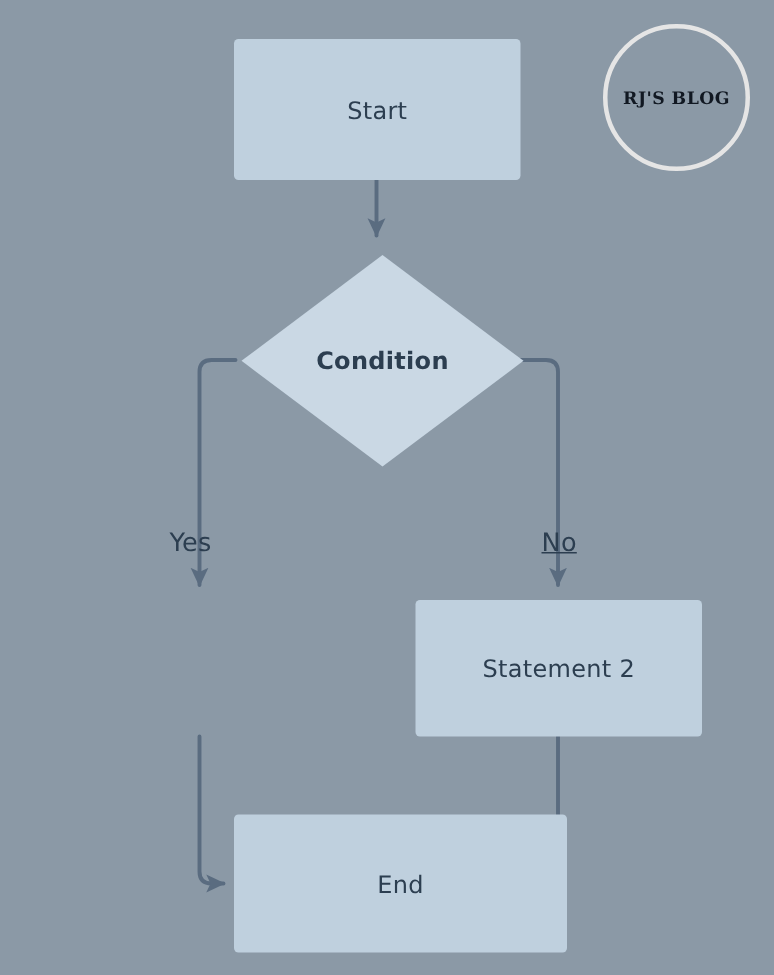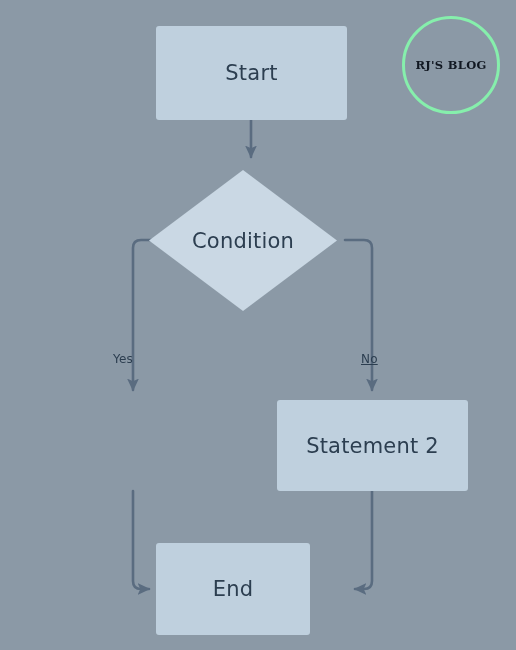--- a/index.html
+++ b/index.html
@@ -28,21 +28,21 @@
     height: 650px;
     pointer-events: none;
   }
   .node {
     position: absolute;
     display: flex;
     align-items: center;
     justify-content: center;
     box-sizing: border-box;
     color: #2c3e50;
-    font-size: 21px;
+    font-size: 16px;
     letter-spacing: 0.2px;
   }
   .node-box {
     background: #bfd0de;
     border-radius: 3px;
   }
   .node-diamond {
     background: transparent;
   }
   .diamond-shape {
@@ -52,31 +52,31 @@
     width: 100%;
     height: 100%;
   }
   .node-diamond .node-label {
     position: relative;
     z-index: 2;
   }
   .edge-label {
     position: absolute;
     color: #2c3e50;
-    font-size: 12px;
+    font-size: 17px;
     letter-spacing: 0.2px;
     white-space: nowrap;
   }
   #logo {
     position: absolute;
     left: 402px;
     top: 16px;
     width: 98px;
     height: 98px;
-    border: 3px solid #86efac;
+    border: 3px solid #e5e5e5;
     border-radius: 50%;
     box-sizing: border-box;
     display: flex;
     align-items: center;
     justify-content: center;
   }
   #logo-text {
     font-family: "DejaVu Serif", serif;
     font-weight: bold;
     font-size: 11.5px;
@@ -103,33 +103,33 @@
       <path d="M 345 240 L 364 240 Q 372 240 372 248 L 372 390" marker-end="url(#arrowhead)"></path>
       <path d="M 133 491 L 133 581 Q 133 589 141 589 L 149 589" marker-end="url(#arrowhead)"></path>
       <path d="M 372 491 L 372 581 Q 372 589 364 589 L 355 589" marker-end="url(#arrowhead)"></path>
     </g>
   </svg>
 
   <div class="node node-box" style="left:156px; top:26px; width:191px; height:94px;">
     <span class="node-label">Start</span>
   </div>
 
-  <div class="node node-diamond" style="left:147px; top:168px; width:192px; height:145px;">
+  <div class="node node-diamond" style="left:159px; top:168px; width:192px; height:145px;font-weight:bold;">
     <svg class="diamond-shape" viewBox="0 0 192 145" preserveAspectRatio="none" xmlns="http://www.w3.org/2000/svg">
       <polygon points="96,2 190,72.5 96,143 2,72.5" fill="#cad8e4"></polygon>
     </svg>
     <span class="node-label">Condition</span>
   </div>
 
 
   <div class="node node-box" style="left:277px; top:400px; width:191px; height:91px;">
     <span class="node-label">Statement 2</span>
   </div>
 
-  <div class="node node-box" style="left:156px; top:543px; width:154px; height:92px;">
+  <div class="node node-box" style="left:156px; top:543px; width:222px; height:92px;">
     <span class="node-label">End</span>
   </div>
 
   <div class="edge-label" style="left:113px; top:352px;">Yes</div>
 
   <div class="edge-label" style="left:361px; top:352px;text-decoration:underline;">No</div>
 
   <div id="logo">
     <span id="logo-text">RJ'S BLOG</span>
   </div>

